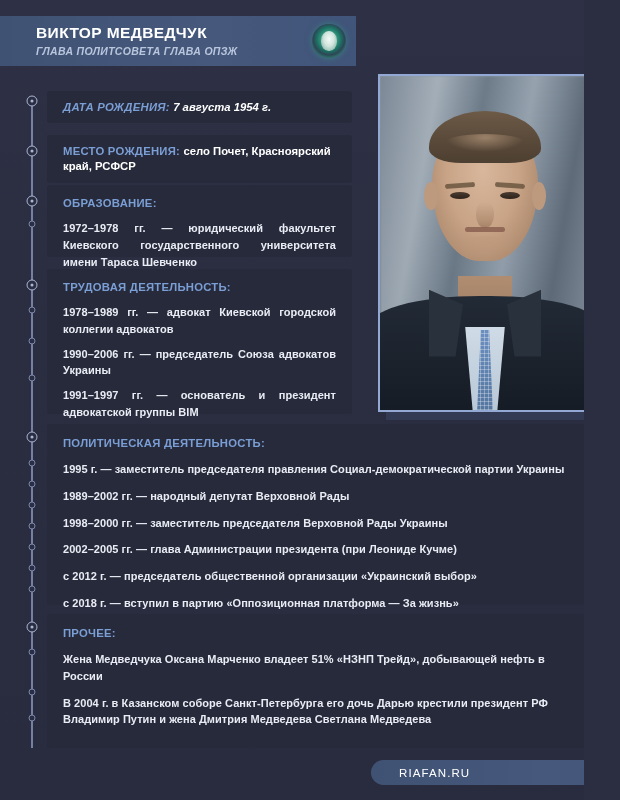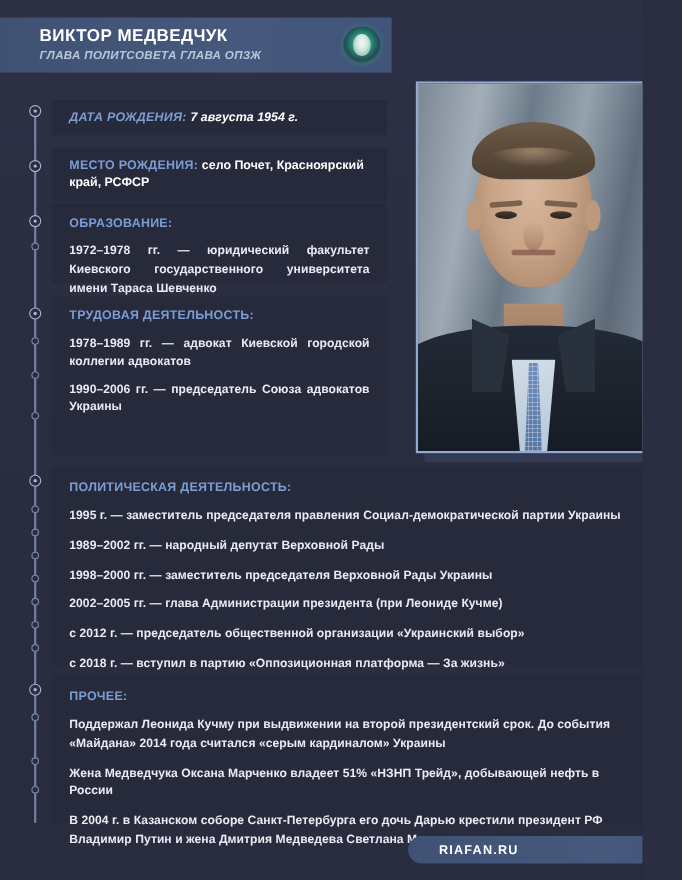--- a/index.html
+++ b/index.html
@@ -316,21 +316,21 @@
     width: 249px;
     height: 25px;
     border-radius: 13px 0 0 13px;
     background: linear-gradient(90deg, #3f5274 0%, #46597c 70%, #435679 100%);
     display: flex;
     align-items: center;
     padding-left: 28px;
   }
   .footer-text {
     font-size: 11.5px;
-    font-weight: bold;
+    font-weight: normal;
     letter-spacing: 1.1px;
     color: #ffffff;
   }
 </style>
 </head>
 <body>
 
 <div id="page">
 
   <div class="header-bar">
@@ -412,40 +412,40 @@
       <div class="sec-title">ОБРАЗОВАНИЕ:</div>
       <div class="line justify">1972–1978 гг. —  юридический факультет Киевского государственного университета имени Тараса Шевченко</div>
     </div>
   </div>
 
   <div class="card narrow" style="top:269px; height:145px;">
     <div class="pad">
       <div class="sec-title">ТРУДОВАЯ ДЕЯТЕЛЬНОСТЬ:</div>
       <div class="line justify">1978–1989 гг. — адвокат Киевской городской коллегии адвокатов</div>
       <div class="line justify">1990–2006 гг. — председатель Союза адвокатов Украины</div>
+      <div class="line justify">1991–1997 гг. — основатель и президент адвокатской группы BIM</div>
     </div>
   </div>
 
   <div class="card wide" style="top:424px; height:181px;">
     <div class="pad" style="padding:12px 16px 10px 16px;">
       <div class="sec-title">ПОЛИТИЧЕСКАЯ ДЕЯТЕЛЬНОСТЬ:</div>
       <div class="line" style="margin-top:10px;">1995 г. — заместитель председателя правления Социал-демократической партии Украины</div>
       <div class="line" style="margin-top:10px;">1989–2002 гг. — народный депутат Верховной Рады</div>
       <div class="line" style="margin-top:10px;">1998–2000 гг. — заместитель председателя Верховной Рады Украины</div>
       <div class="line" style="margin-top:10px;">2002–2005 гг. — глава Администрации президента (при Леониде Кучме)</div>
       <div class="line" style="margin-top:10px;">с 2012 г. — председатель общественной организации «Украинский выбор»</div>
       <div class="line" style="margin-top:10px;">с 2018 г. — вступил в партию «Оппозиционная платформа — За жизнь»</div>
       <div class="line" style="margin-top:10px;">с 2019 г. — депутат Верховной Рады, глава политсовета партии ОПЗЖ</div>
     </div>
   </div>
 
   <div class="card wide" style="top:614px; height:134px;">
     <div class="pad" style="padding:12px 16px 10px 16px;">
       <div class="sec-title">ПРОЧЕЕ:</div>
-      <div class="line" style="margin-top:10px;">Поддержал Леонида Кучму при выдвижении на второй президентский срок. До события «Майдана» 2014 года считался «серым кардиналом» Украины</div>
       <div class="line" style="margin-top:10px;">Жена Медведчука Оксана Марченко владеет 51% «НЗНП Трейд», добывающей нефть в России</div>
       <div class="line" style="margin-top:10px;">В 2004 г. в Казанском соборе Санкт-Петербурга его дочь Дарью крестили президент РФ Владимир Путин и жена Дмитрия Медведева Светлана Медведева</div>
     </div>
   </div>
 
   <div class="footer-bar">
     <span class="footer-text">RIAFAN.RU</span>
   </div>
 
 </div>

